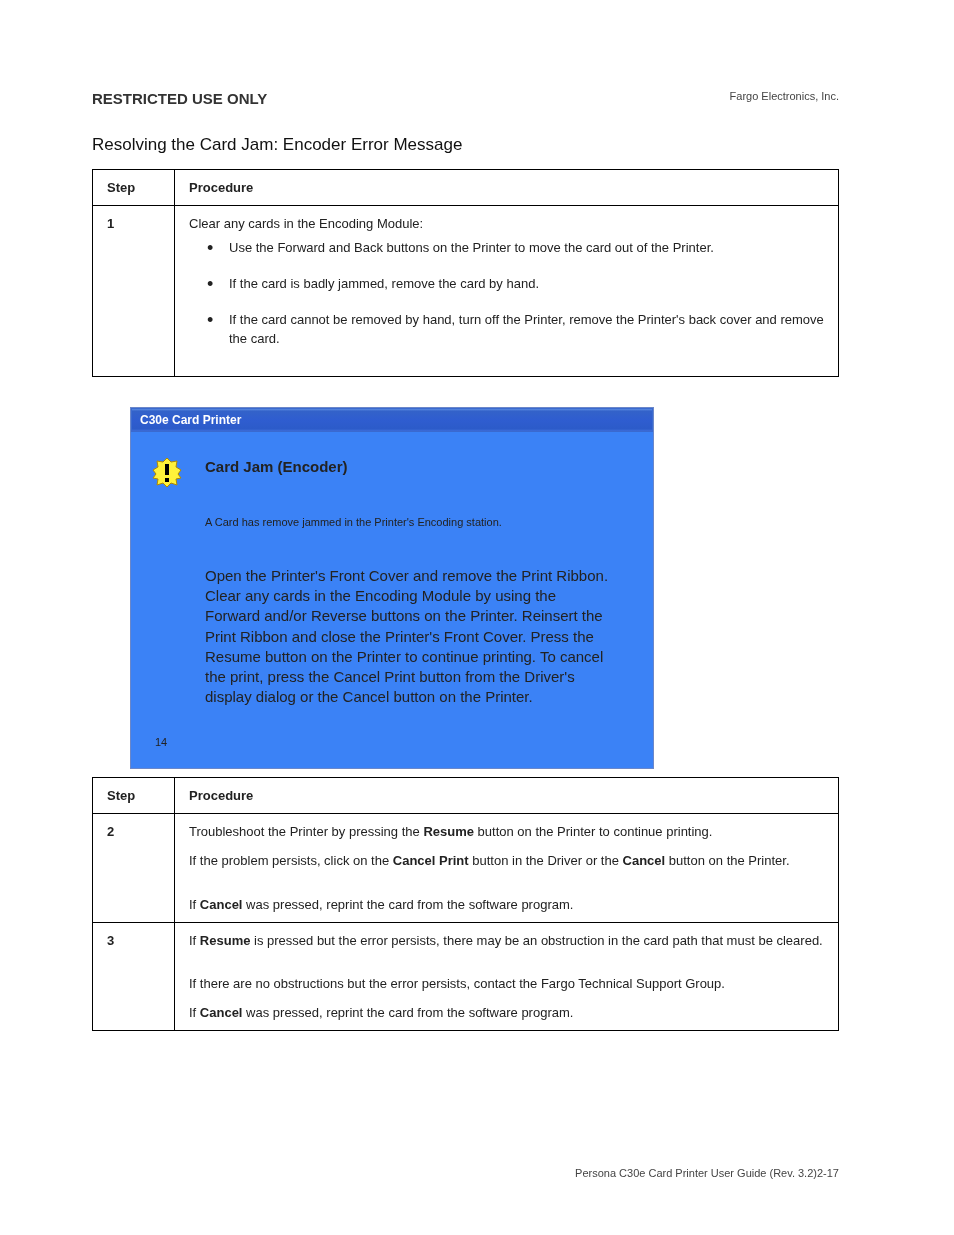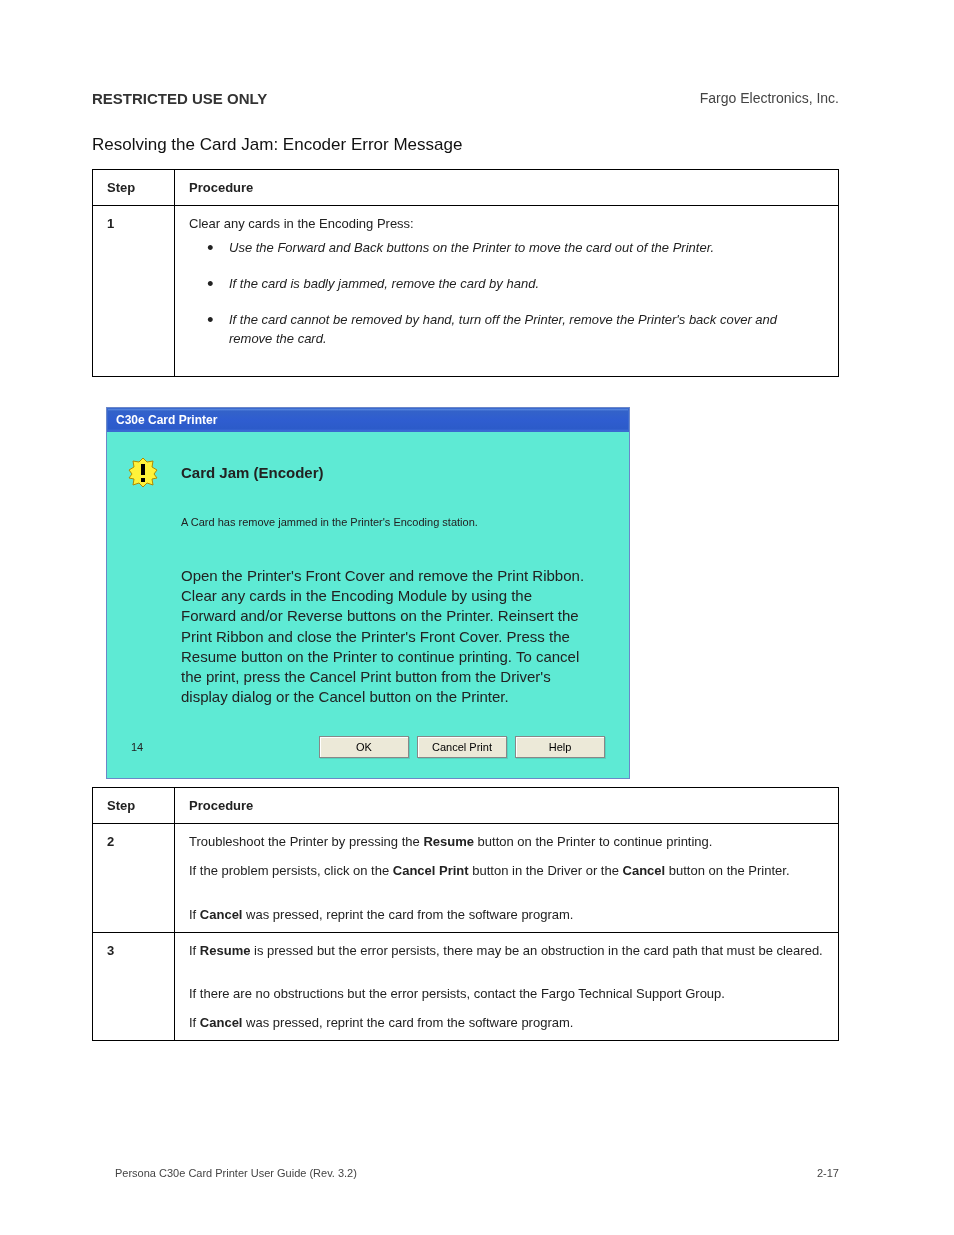--- a/index.html
+++ b/index.html
@@ -18,21 +18,21 @@
       font-size: 15px;
       font-weight: bold;
       color: #333;
     }
     .header-block {
       display: flex;
       justify-content: space-between;
       margin-bottom: 4px;
     }
     .header-right {
-      font-size: 14px;
+      font-size: 11px;
       color: #444;
     }
     .section-title {
       font-size: 17px;
       font-weight: normal;
       margin-top: 28px;
       margin-bottom: 14px;
       color: #111;
     }
     table.doc-table {
@@ -53,59 +53,59 @@
     ul.bullets {
       list-style: none;
       padding-left: 18px;
       margin-top: 8px;
     }
     ul.bullets li {
       position: relative;
       padding-left: 22px;
       margin-bottom: 18px;
       line-height: 1.4;
-      font-style: italic;
     }
     ul.bullets li::before {
       content: "•";
       position: absolute;
       left: 0;
       top: 0;
       font-size: 18px;
       line-height: 1;
     }
     .dialog-wrapper {
       margin: 30px 0 8px 0;
       padding-left: 14px;
     }
     .xp-dialog {
       width: 524px;
       border: 1px solid #6b87c9;
-      background: #5eead4;
+      background: #3b82f6;
       font-family: Tahoma, sans-serif;
+      margin-left: 24px;
     }
     .xp-titlebar {
       height: 24px;
       background: linear-gradient(180deg, #5a8ae0 0%, #3362c9 10%, #2f5dd0 50%, #2c5bc9 90%, #3d6dd9 100%);
       color: #fff;
       font-size: 12px;
       font-weight: bold;
       padding: 4px 8px;
       display: flex;
       align-items: center;
       border: 1px solid #3a6ad0;
     }
     .xp-body {
       padding: 20px 20px 12px 20px;
       font-size: 11px;
       color: #222;
     }
     .xp-top-row {
       display: flex;
-      align-items: center;
+      align-items: flex-start;
       gap: 22px;
       margin-bottom: 28px;
     }
     .xp-icon {
       width: 32px;
       height: 32px;
       position: relative;
       flex-shrink: 0;
       margin-top: 4px;
     }
@@ -149,24 +149,23 @@
       font-size: 11px;
       font-family: Tahoma, sans-serif;
       cursor: pointer;
     }
     .footer-line {
       position: absolute;
       bottom: 56px;
       left: 115px;
       right: 115px;
       display: flex;
-      justify-content: space-between;
+      justify-content: flex-end;
       font-size: 11px;
       color: #444;
-      gap: 34px;
     }
     table.doc-table2 {
       border-collapse: collapse;
       width: 100%;
       margin-top: 0;
     }
     table.doc-table2 td {
       border: 1.5px solid #000;
       padding: 10px 14px;
       vertical-align: top;
@@ -192,21 +191,21 @@
 
   <table class="doc-table">
     <tbody>
         <tr>
       <td class="label-cell">Step</td>
       <td style="font-weight:bold">Procedure</td>
     </tr>
     <tr>
       <td class="label-cell">1</td>
       <td>
-        <span>Clear any cards in the Encoding Press:</span>
+        <span>Clear any cards in the Encoding Module:</span>
         <ul class="bullets">
           <li>Use the Forward and Back buttons on the Printer to move the card out of the Printer.</li>
           <li>If the card is badly jammed, remove the card by hand.</li>
           <li>If the card cannot be removed by hand, turn off the Printer, remove the Printer's back cover and remove the card.</li>
         </ul>
       </td>
     </tr>
   </tbody>
     </table>
 
@@ -223,25 +222,20 @@
               <rect x="14" y="8" width="4" height="11" fill="#000"></rect>
               <rect x="14" y="22" width="4" height="4" fill="#000"></rect>
             </svg>
           </div>
           <div class="xp-heading">Card Jam (Encoder)</div>
         </div>
         <div class="xp-msg">A Card has remove jammed in the Printer's Encoding station.</div>
         <div class="xp-instructions">Open the Printer's Front Cover and remove the Print Ribbon. Clear any cards in the Encoding Module by using the Forward and/or Reverse buttons on the Printer. Reinsert the Print Ribbon and close the Printer's Front Cover. Press the Resume button on the Printer to continue printing. To cancel the print, press the Cancel Print button from the Driver's display dialog or the Cancel button on the Printer.</div>
         <div class="xp-footer">
           <span class="xp-footer-left">14</span>
-          <div class="xp-buttons">
-            <button class="xp-button">OK</button>
-            <button class="xp-button">Cancel Print</button>
-            <button class="xp-button">Help</button>
-          </div>
         </div>
       </div>
     </div>
   </div>
 
   <table class="doc-table2">
     <tbody>
         <tr>
       <td class="label-cell">Step</td>
       <td style="font-weight:bold">Procedure</td>

